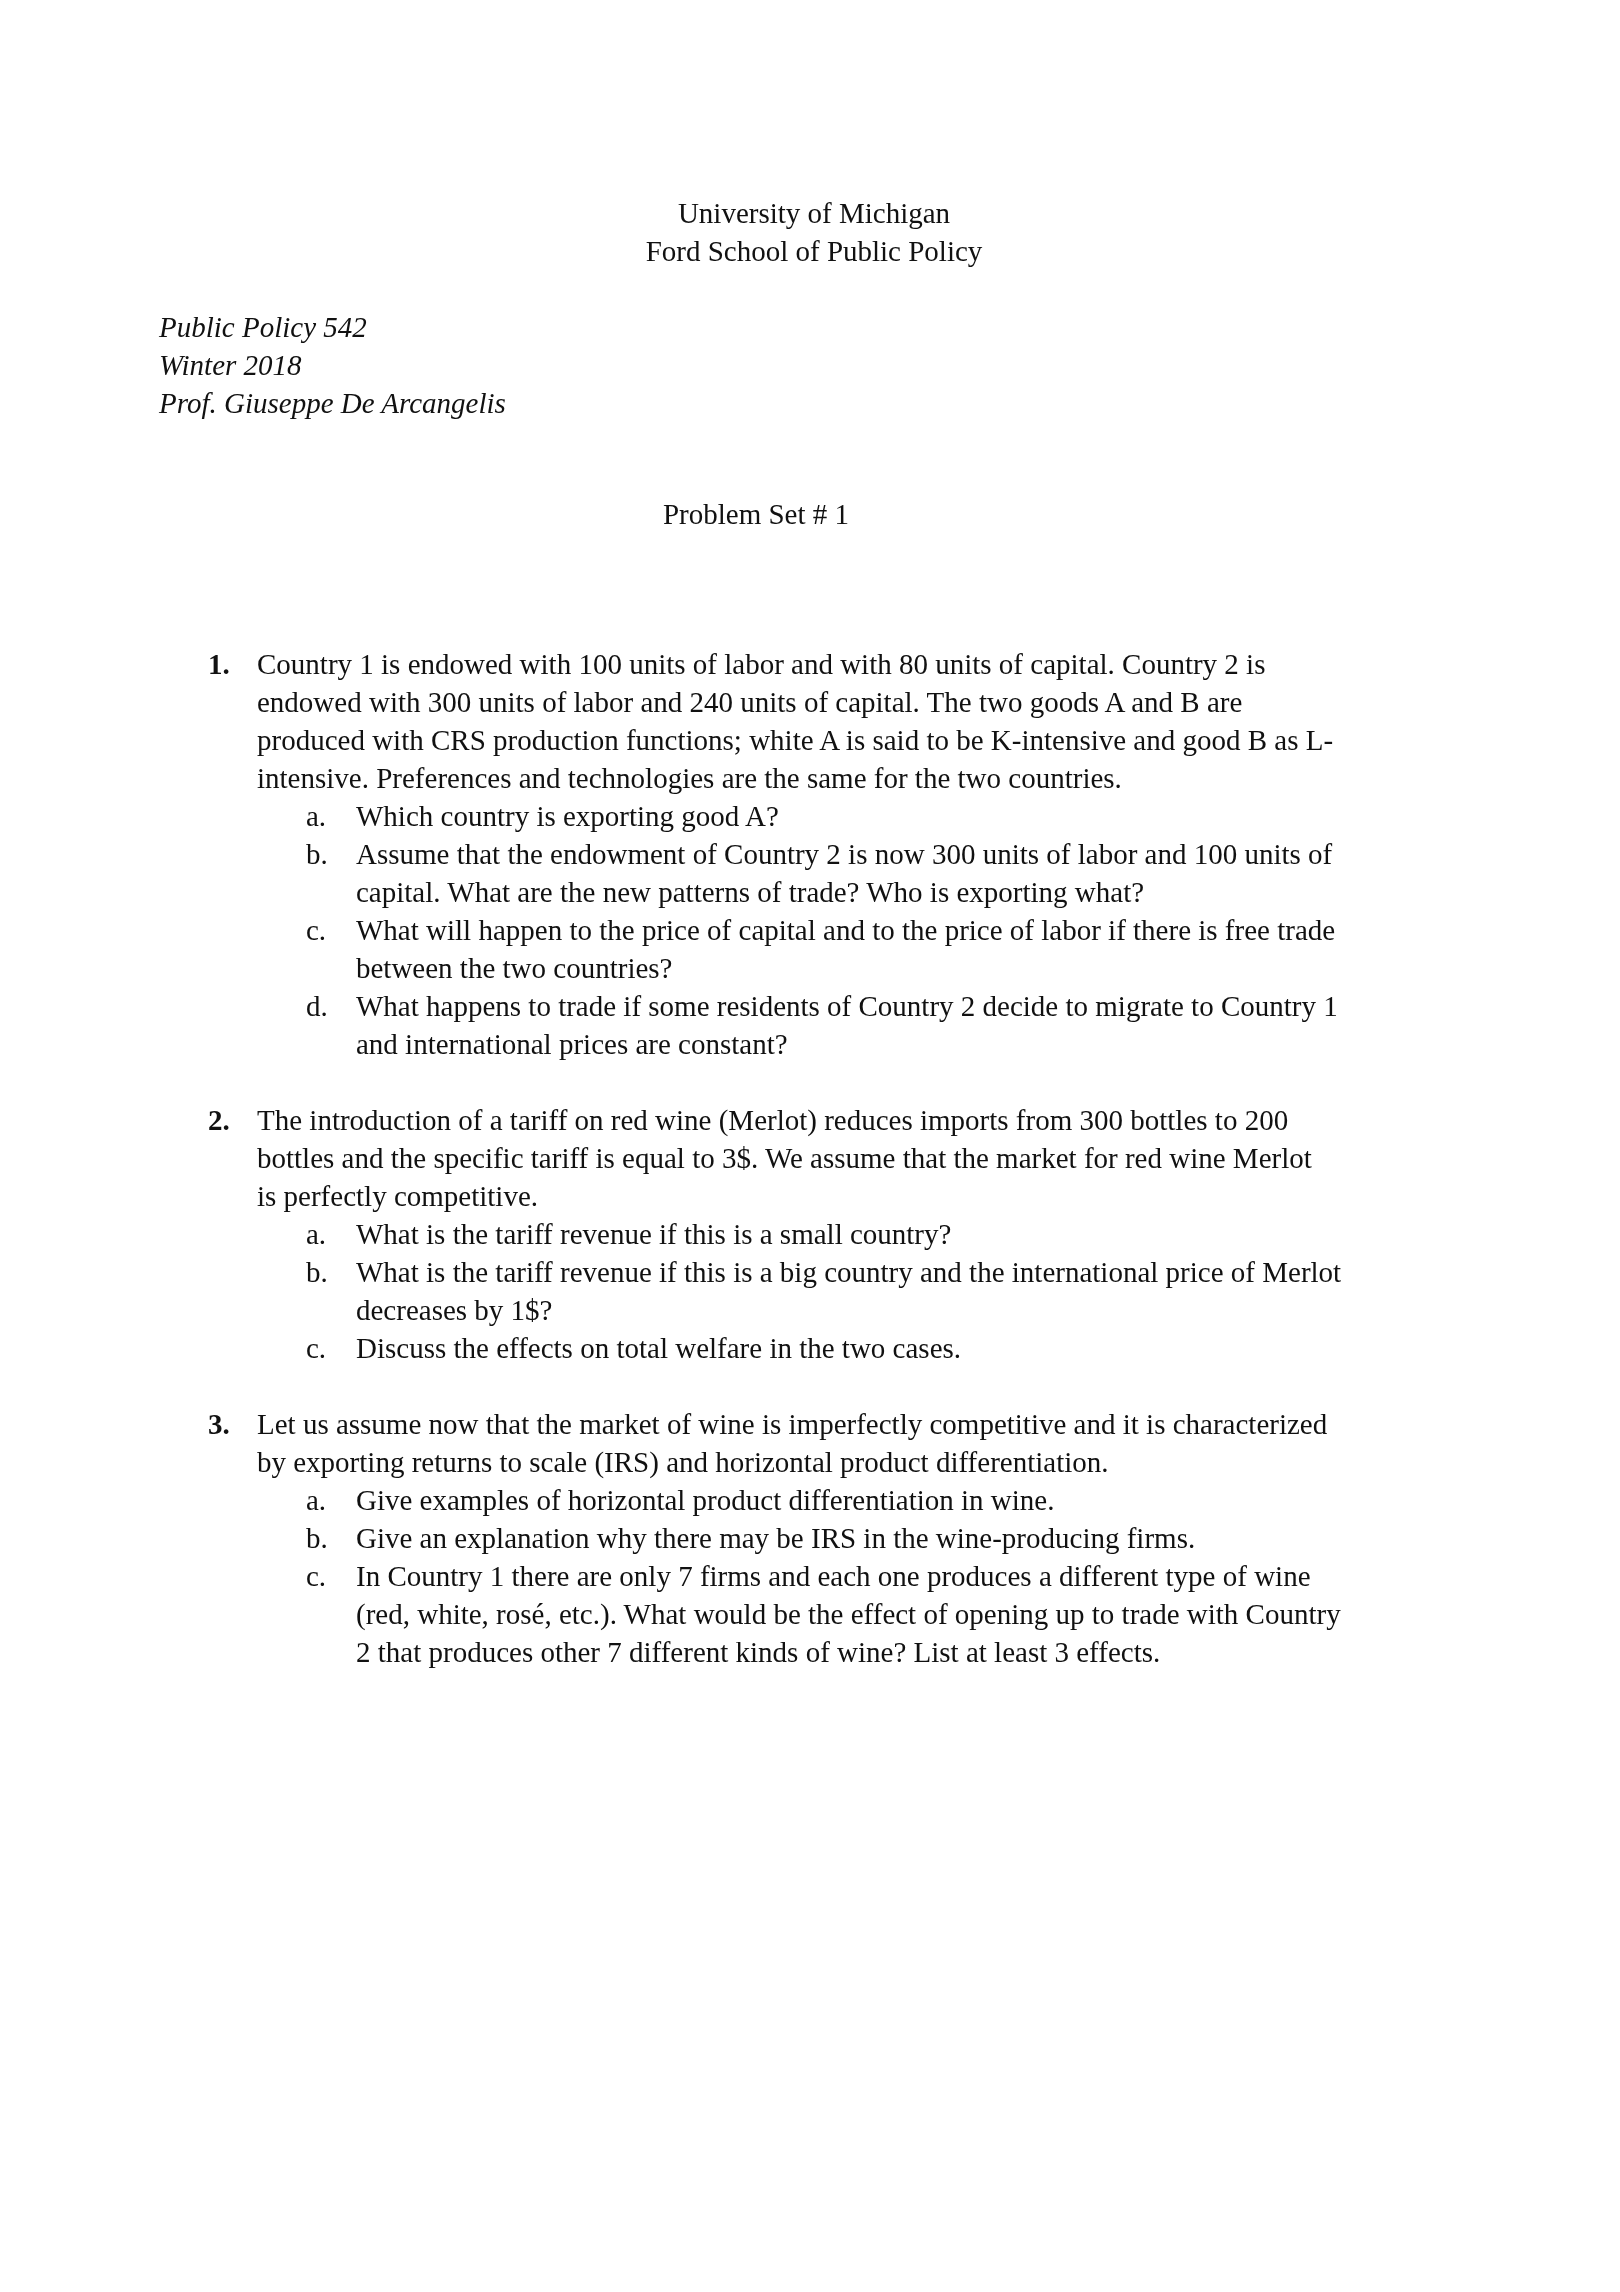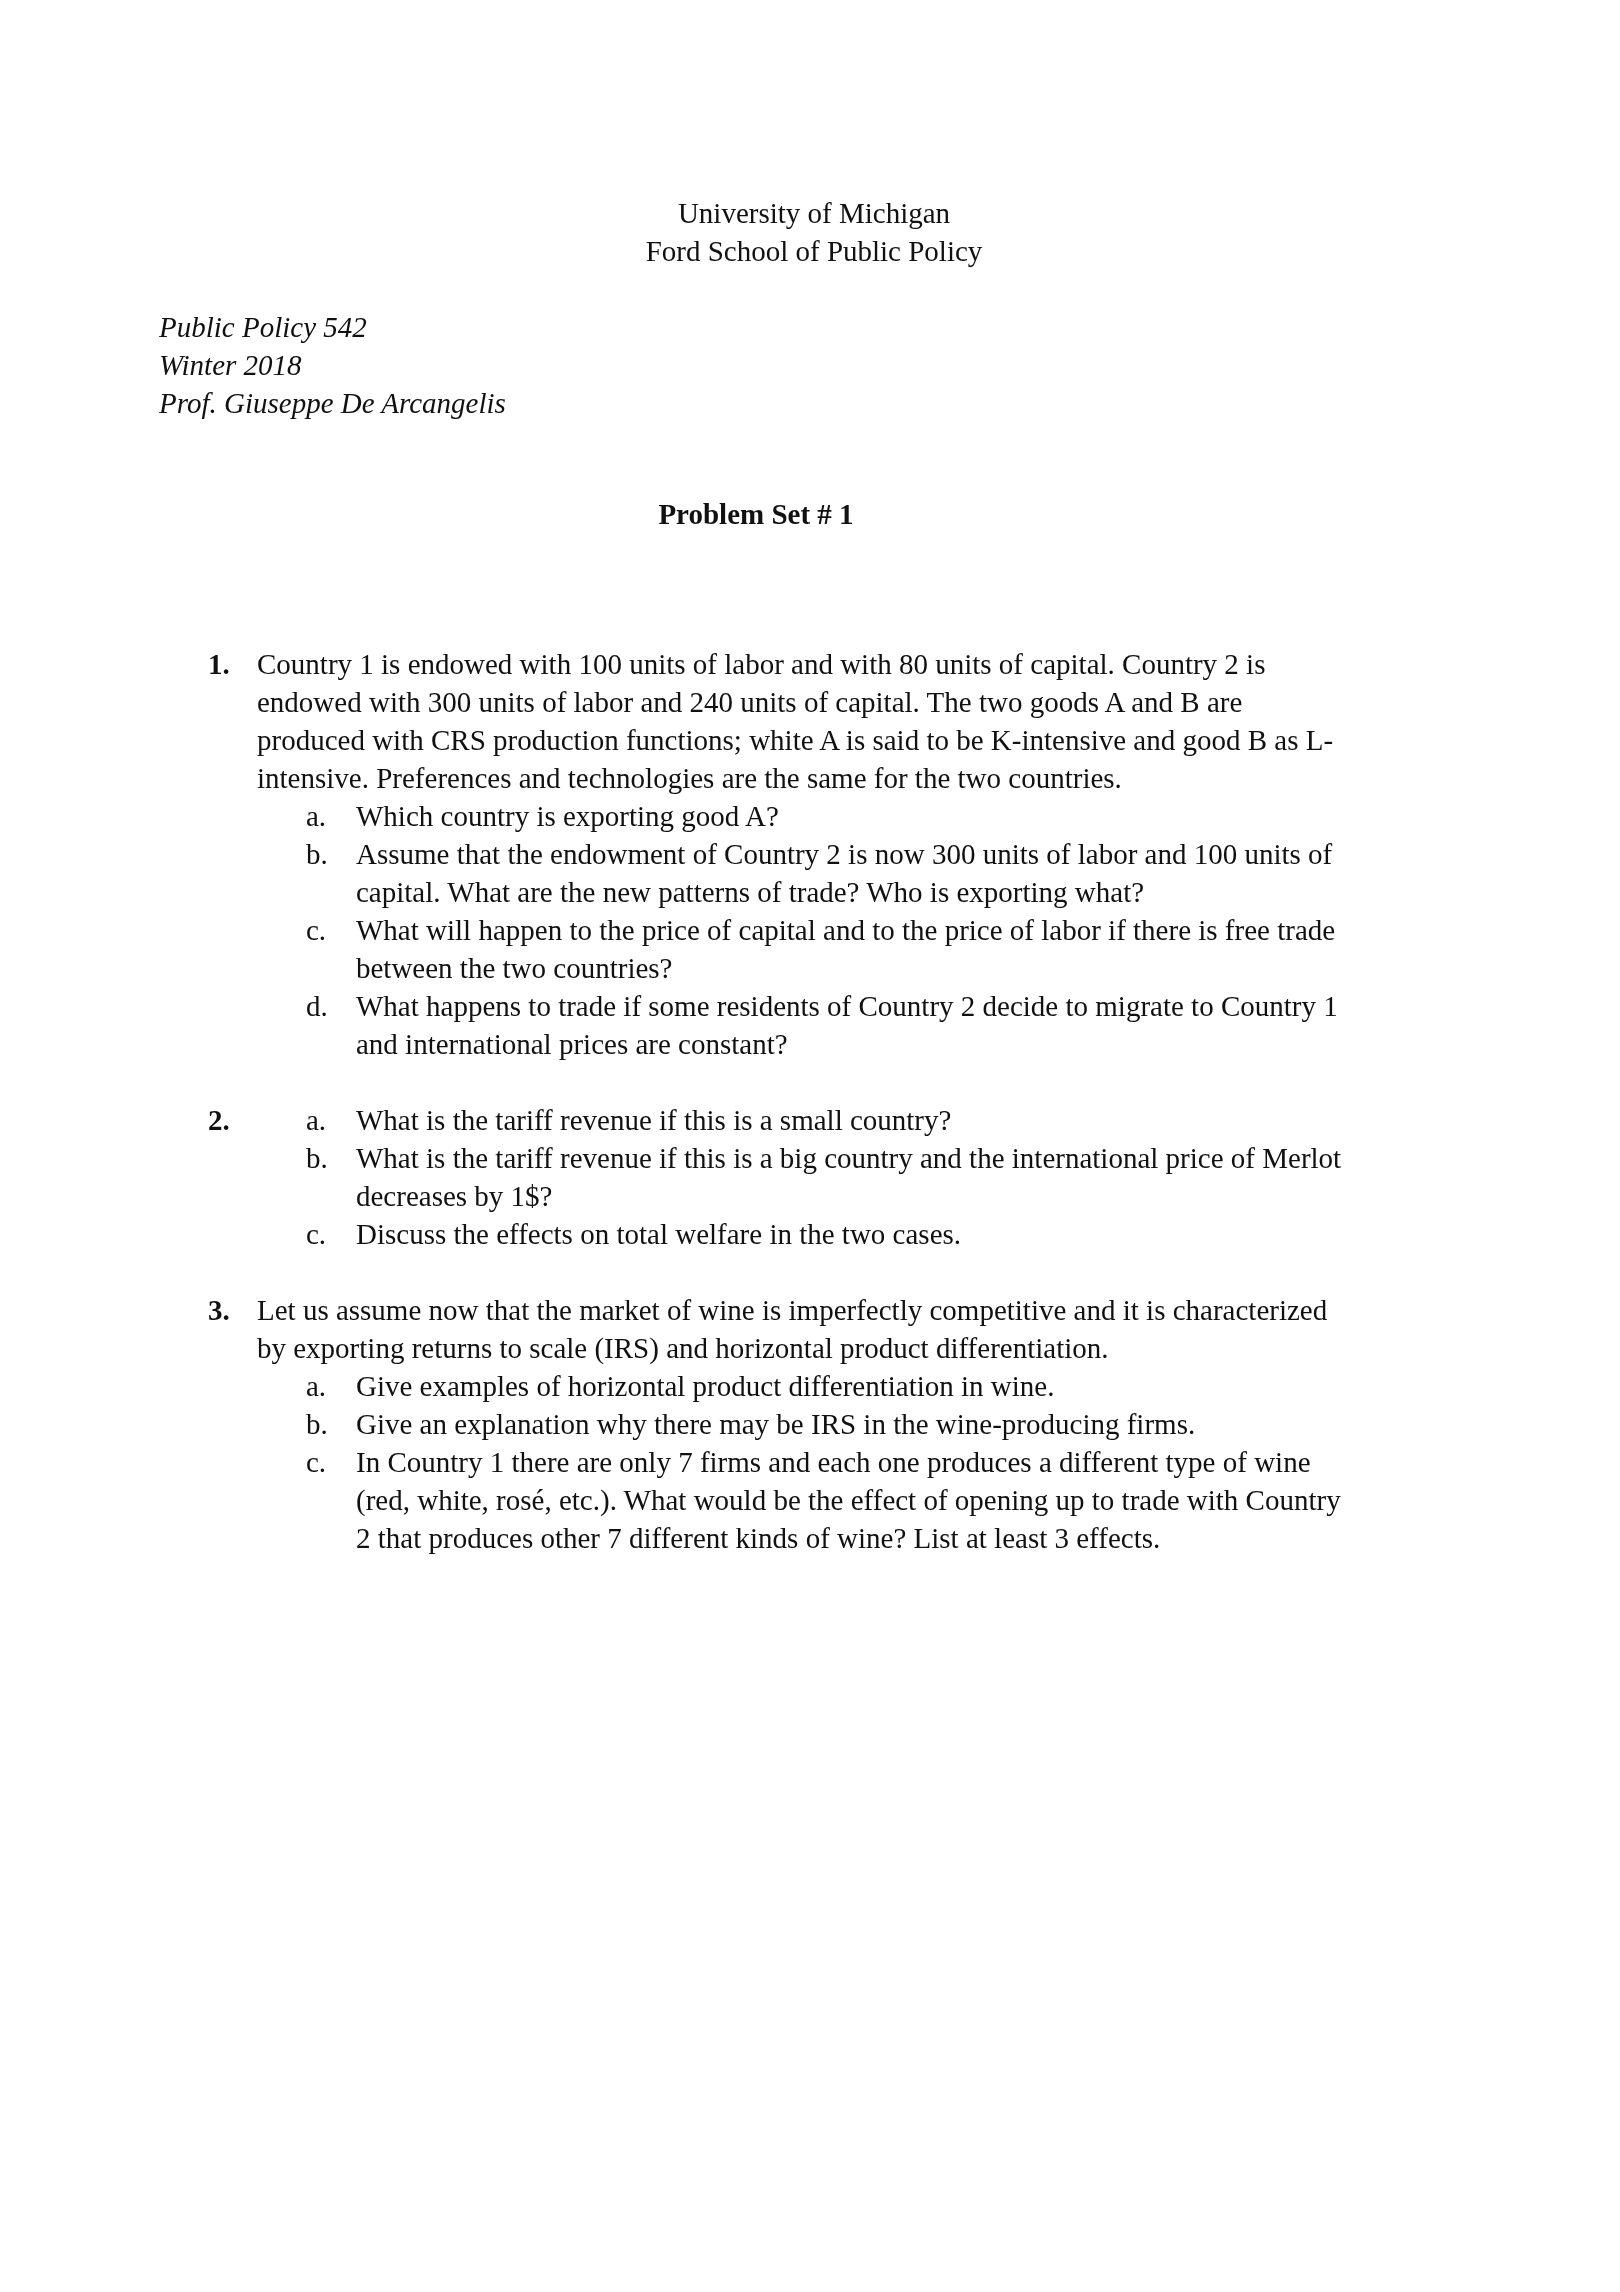--- a/index.html
+++ b/index.html
@@ -14,21 +14,21 @@
   .header {
     position: absolute; left: 0; top: 194px; width: 1620px; text-align: center;
   }
   .header div { white-space: nowrap; }
   .course {
     position: absolute; left: 155px; top: 308px;
   }
   .course div { white-space: nowrap; font-style: italic; }
   .title {
     position: absolute; left: 0; top: 495px; width: 1504px; text-align: center;
-    font-weight: bold;
+    font-weight: normal;
   }
   .questions {
     position: absolute; left: 0; top: 645px; width: 1620px;
   }
   .q { position: relative; margin-bottom: 38px; }
   .q-num {
     position: absolute; left: 204px; top: 0; font-weight: bold;
   }
   .q-text {
     margin-left: 253px; width: 1215px;
@@ -89,20 +89,25 @@
         <div class="sub-letter">d.</div>
         <div class="sub-text">
           <div>What happens to trade if some residents of Country 2 decide to migrate to Country 1</div>
           <div>and international prices are constant?</div>
         </div>
       </div>
     </div>
 
     <div class="q">
       <div class="q-num">2.</div>
+      <div class="q-text">
+        <div>The introduction of a tariff on red wine (Merlot) reduces imports from 300 bottles to 200</div>
+        <div>bottles and the specific tariff is equal to 3$. We assume that the market for red wine Merlot</div>
+        <div>is perfectly competitive.</div>
+      </div>
       <div class="sub">
         <div class="sub-letter">a.</div>
         <div class="sub-text">
           <div>What is the tariff revenue if this is a small country?</div>
         </div>
       </div>
       <div class="sub">
         <div class="sub-letter">b.</div>
         <div class="sub-text">
           <div>What is the tariff revenue if this is a big country and the international price of Merlot</div>

